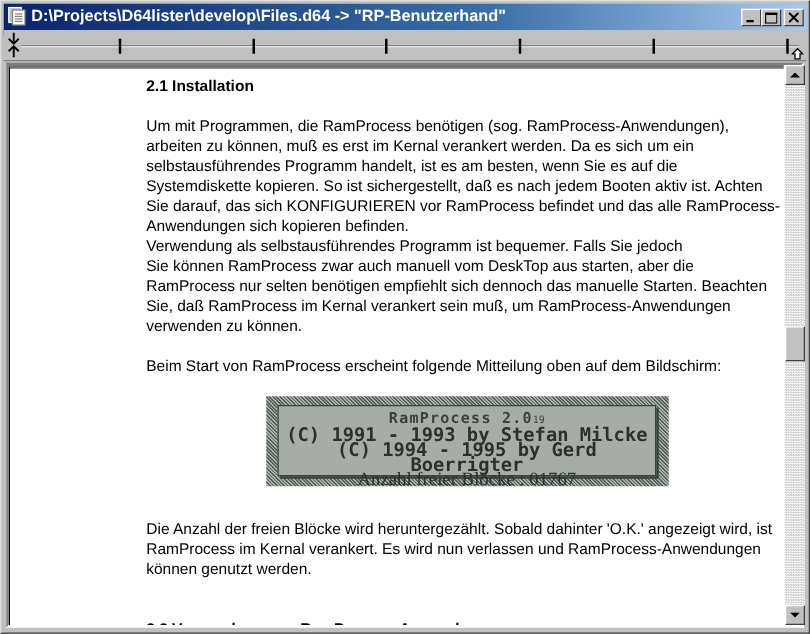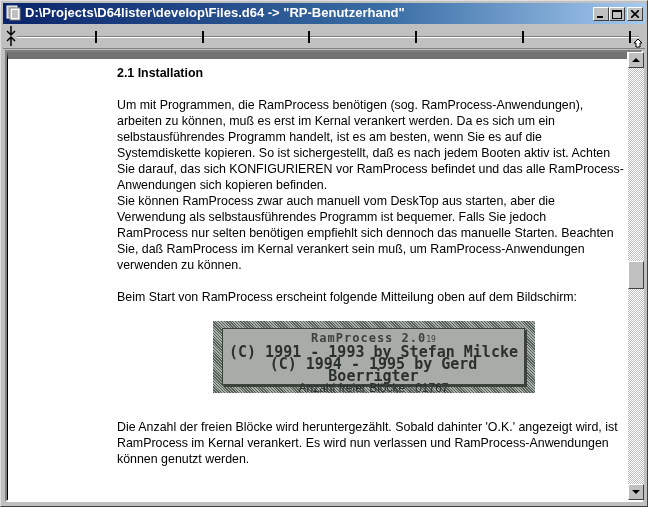--- a/index.html
+++ b/index.html
@@ -9,31 +9,31 @@
   .titlebar .app-icon { position:absolute; left:3px; top:2px; width:16px; height:16px; }
   .titlebar .title { position:absolute; left:22px; top:2px; font-size:13px; font-weight:bold; line-height:16px; white-space:nowrap; }
   .tb-btn { position:absolute; top:4px; width:16px; height:14px; background:#c0c0c0; border:1px solid; border-color:#fff #404040 #404040 #fff; box-sizing:border-box; display:flex; align-items:center; justify-content:center; }
   .tb-btn svg { display:block; }
   .ruler { position:absolute; left:2px; top:23px; width:642px; height:24px; background:#c0c0c0; border-bottom:1px solid #808080; }
   .ruler .line { position:absolute; left:14px; right:6px; top:12px; height:1px; background:#808080; border-bottom:1px solid #fff; }
   .ruler .tick { position:absolute; top:7px; width:2px; height:12px; background:#000; }
   .ruler .marker-left { position:absolute; left:3px; top:2px; }
   .ruler .marker-right { position:absolute; left:630px; top:14px; }
   .content-frame { position:absolute; left:4px; top:49px; width:638px; height:452px; border:2px solid; border-color:#808080 #fff #fff #808080; box-sizing:border-box; background:#fff; }
-  .content-inner { position:absolute; left:0; top:0; width:620px; height:448px; overflow:hidden; background:#fff; border-top:7px solid #737373; border-left:1px solid #000; box-sizing:border-box;}
+  .content-inner { position:absolute; left:0; top:0; width:620px; height:448px; overflow:hidden; background:#fff; border-top:3px solid #737373; border-left:1px solid #000; box-sizing:border-box;}
   .doc { position:absolute; left:109px; top:6px; width:510px; font-size:12.4px; line-height:16px; color:#000; }
   .doc h3 { font-size:12.4px; font-weight:bold; margin:0; line-height:16px; }
   .doc p { margin:0; }
   .gap { height:16px; }
   .screen-img { position:absolute; left:205px; top:262px; width:322px; height:72px; background:repeating-linear-gradient(45deg,#58605a 0 1px,#a8b0aa 1px 2px); }
   .screen-box { position:absolute; left:9px; top:7px; width:301px; height:55px; background:#a8aca8; border:1px solid #3a4239; box-shadow:2px 2px 0 #3a4239; font-family:"DejaVu Sans Mono", monospace; color:#2a302b; text-align:center; }
   .screen-box .l1 { font-size:12px; font-weight:bold; line-height:13px; margin-top:3px; letter-spacing:1px; color:#3a4239;}
   .screen-box .l1 small { font-size:8px; font-weight:normal; letter-spacing:0;text-align:right;}
   .screen-box .l2, .screen-box .l3 { font-size:15px; font-weight:bold; line-height:12px; }
-  .screen-box .l4 { font-size:12px; line-height:12px; font-family:Liberation Sans, sans-serif;}
+  .screen-box .l4 { font-size:15px; line-height:12px; font-family:Liberation Serif, serif;}
   .vscroll { position:absolute; left:621px; top:0; width:16px; height:448px; background:repeating-conic-gradient(#c0c0c0 0 25%, #fff 0 50%) 0 0/2px 2px; }
   .sb-btn { position:absolute; left:0; width:16px; height:16px; background:#c0c0c0; border:1px solid; border-color:#fff #404040 #404040 #fff; box-sizing:border-box; display:flex; align-items:center; justify-content:center; }
   .sb-thumb { position:absolute; left:0; top:209px; width:16px; height:28px; background:#c0c0c0; border:1px solid; border-color:#fff #404040 #404040 #fff; box-sizing:border-box; }
 </style>
 </head>
 <body>
 
 <div class="window">
   <div class="titlebar">
     <svg class="app-icon" viewBox="0 0 16 16">
@@ -84,22 +84,22 @@
     <div class="content-inner">
       <div class="doc">
         <h3>2.1 Installation</h3>
         <div class="gap"></div>
         <p>Um mit Programmen, die RamProcess benötigen (sog. RamProcess-Anwendungen),</p>
         <p>arbeiten zu können, muß es erst im Kernal verankert werden. Da es sich um ein</p>
         <p>selbstausführendes Programm handelt, ist es am besten, wenn Sie es auf die</p>
         <p>Systemdiskette kopieren. So ist sichergestellt, daß es nach jedem Booten aktiv ist. Achten</p>
         <p>Sie darauf, das sich KONFIGURIEREN vor RamProcess befindet und das alle RamProcess-</p>
         <p>Anwendungen sich kopieren befinden.</p>
+        <p>Verwendung als selbstausführendes Programm ist bequemer. Falls Sie jedoch</p>
         <p>Sie können RamProcess zwar auch manuell vom DeskTop aus starten, aber die</p>
-        <p>Verwendung als selbstausführendes Programm ist bequemer. Falls Sie jedoch</p>
         <p>RamProcess nur selten benötigen empfiehlt sich dennoch das manuelle Starten. Beachten</p>
         <p>Sie, daß RamProcess im Kernal verankert sein muß, um RamProcess-Anwendungen</p>
         <p>verwenden zu können.</p>
         <div class="gap"></div>
         <p>Beim Start von RamProcess erscheint folgende Mitteilung oben auf dem Bildschirm:</p>
         <div style="height:114px;"></div>
         <p>Die Anzahl der freien Blöcke wird heruntergezählt. Sobald dahinter 'O.K.' angezeigt wird, ist</p>
         <p>RamProcess im Kernal verankert. Es wird nun verlassen und RamProcess-Anwendungen</p>
         <p>können genutzt werden.</p>
         <div class="gap"></div>

